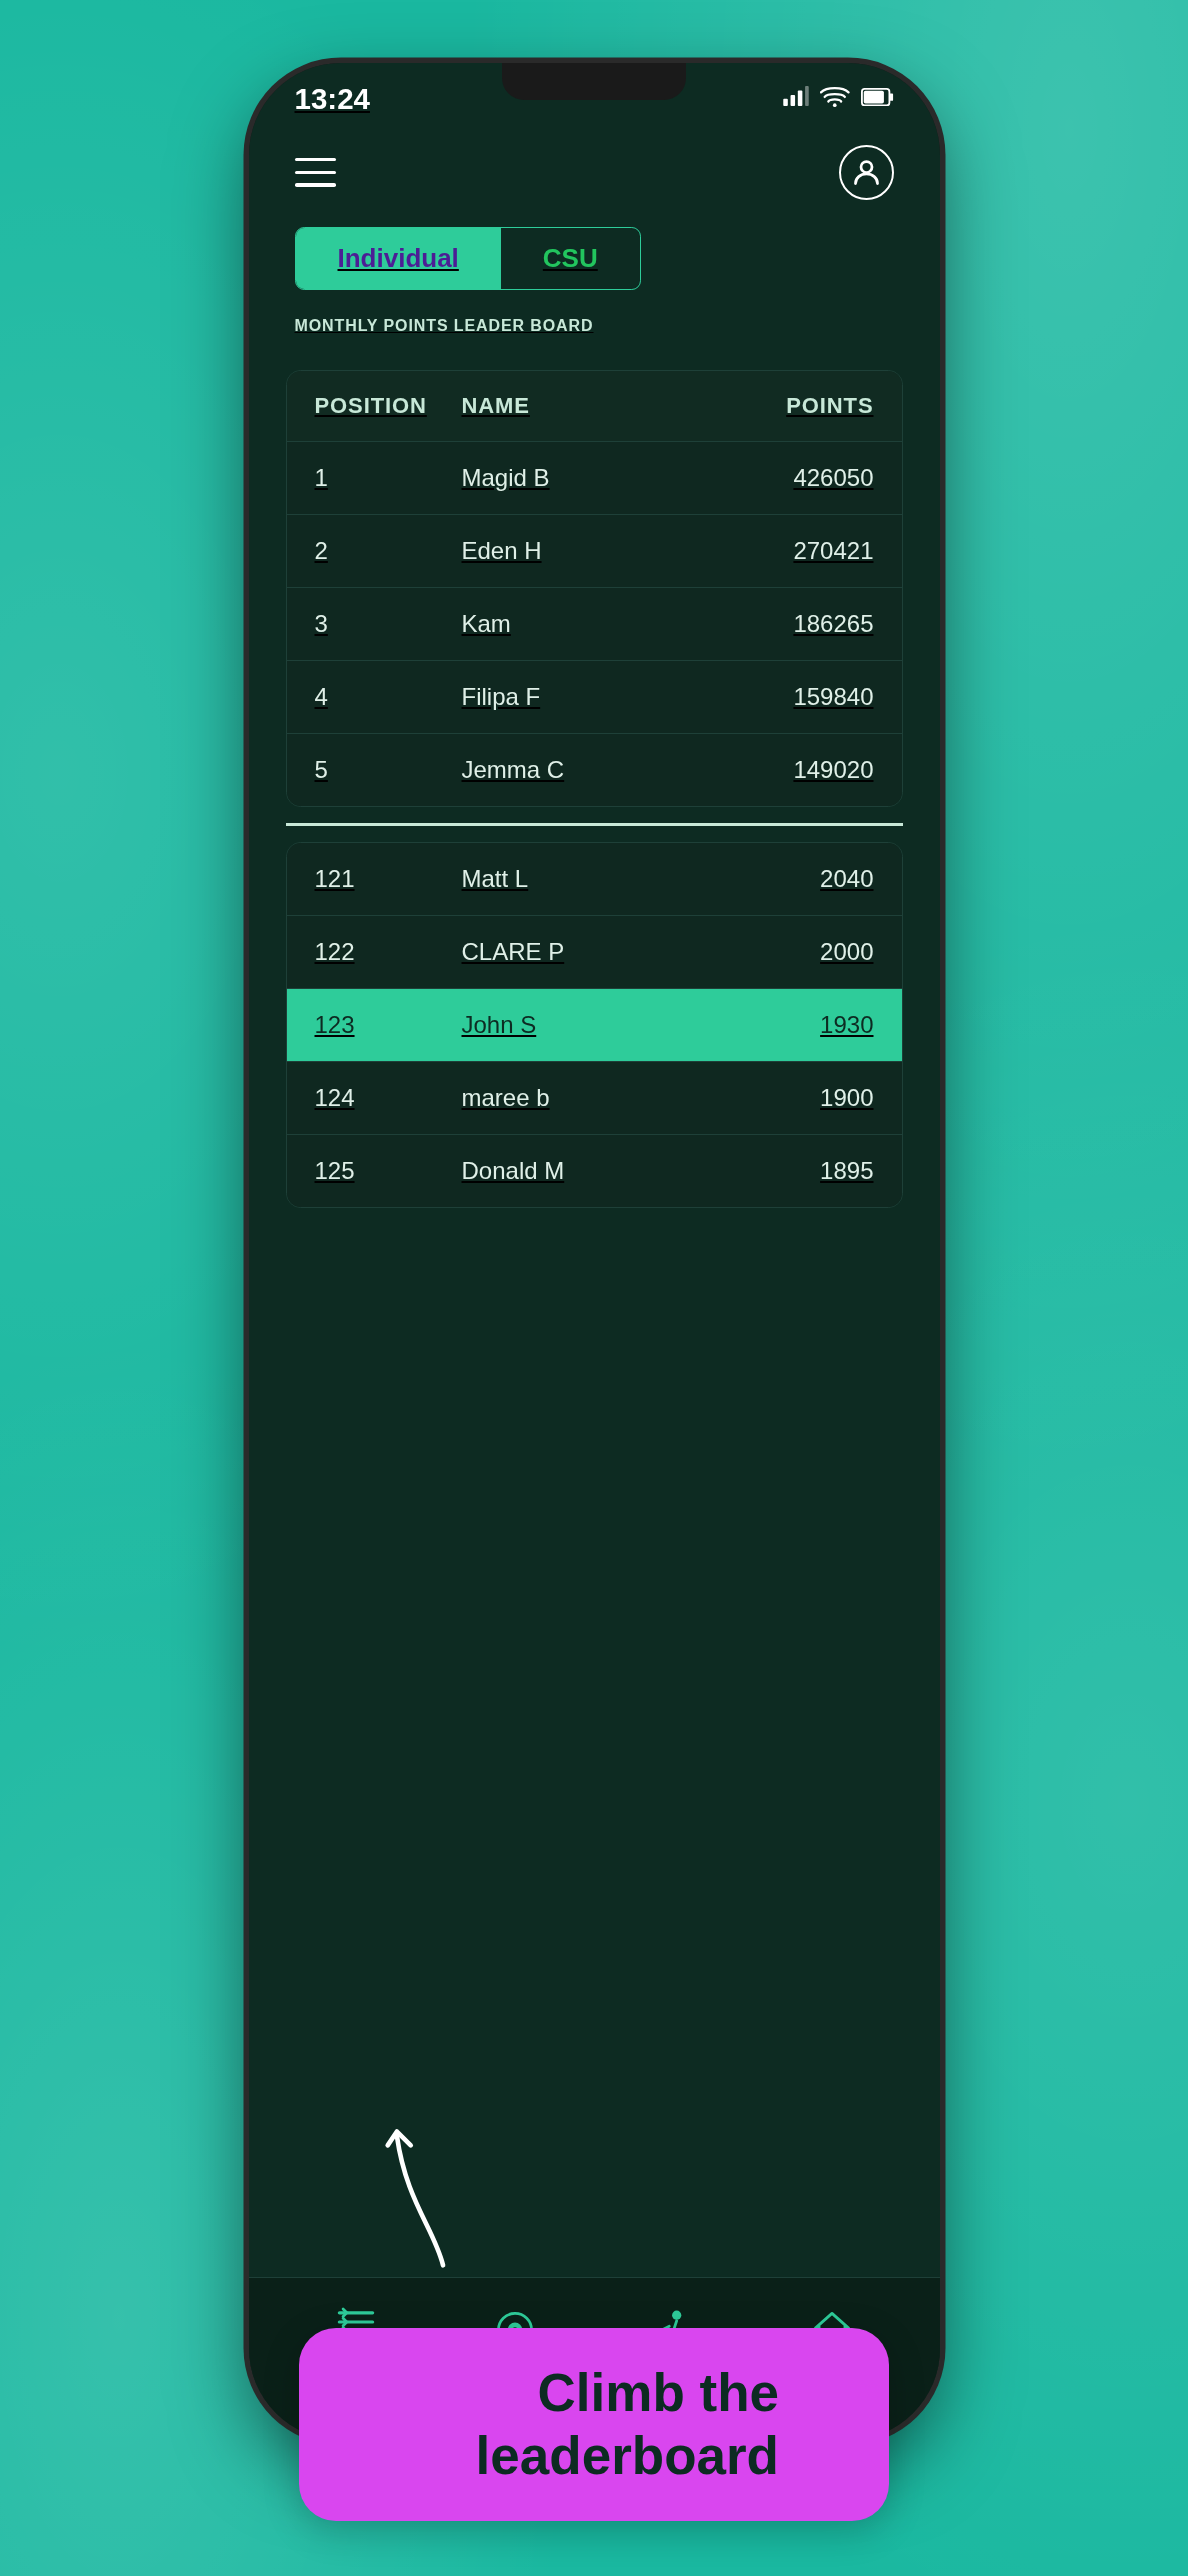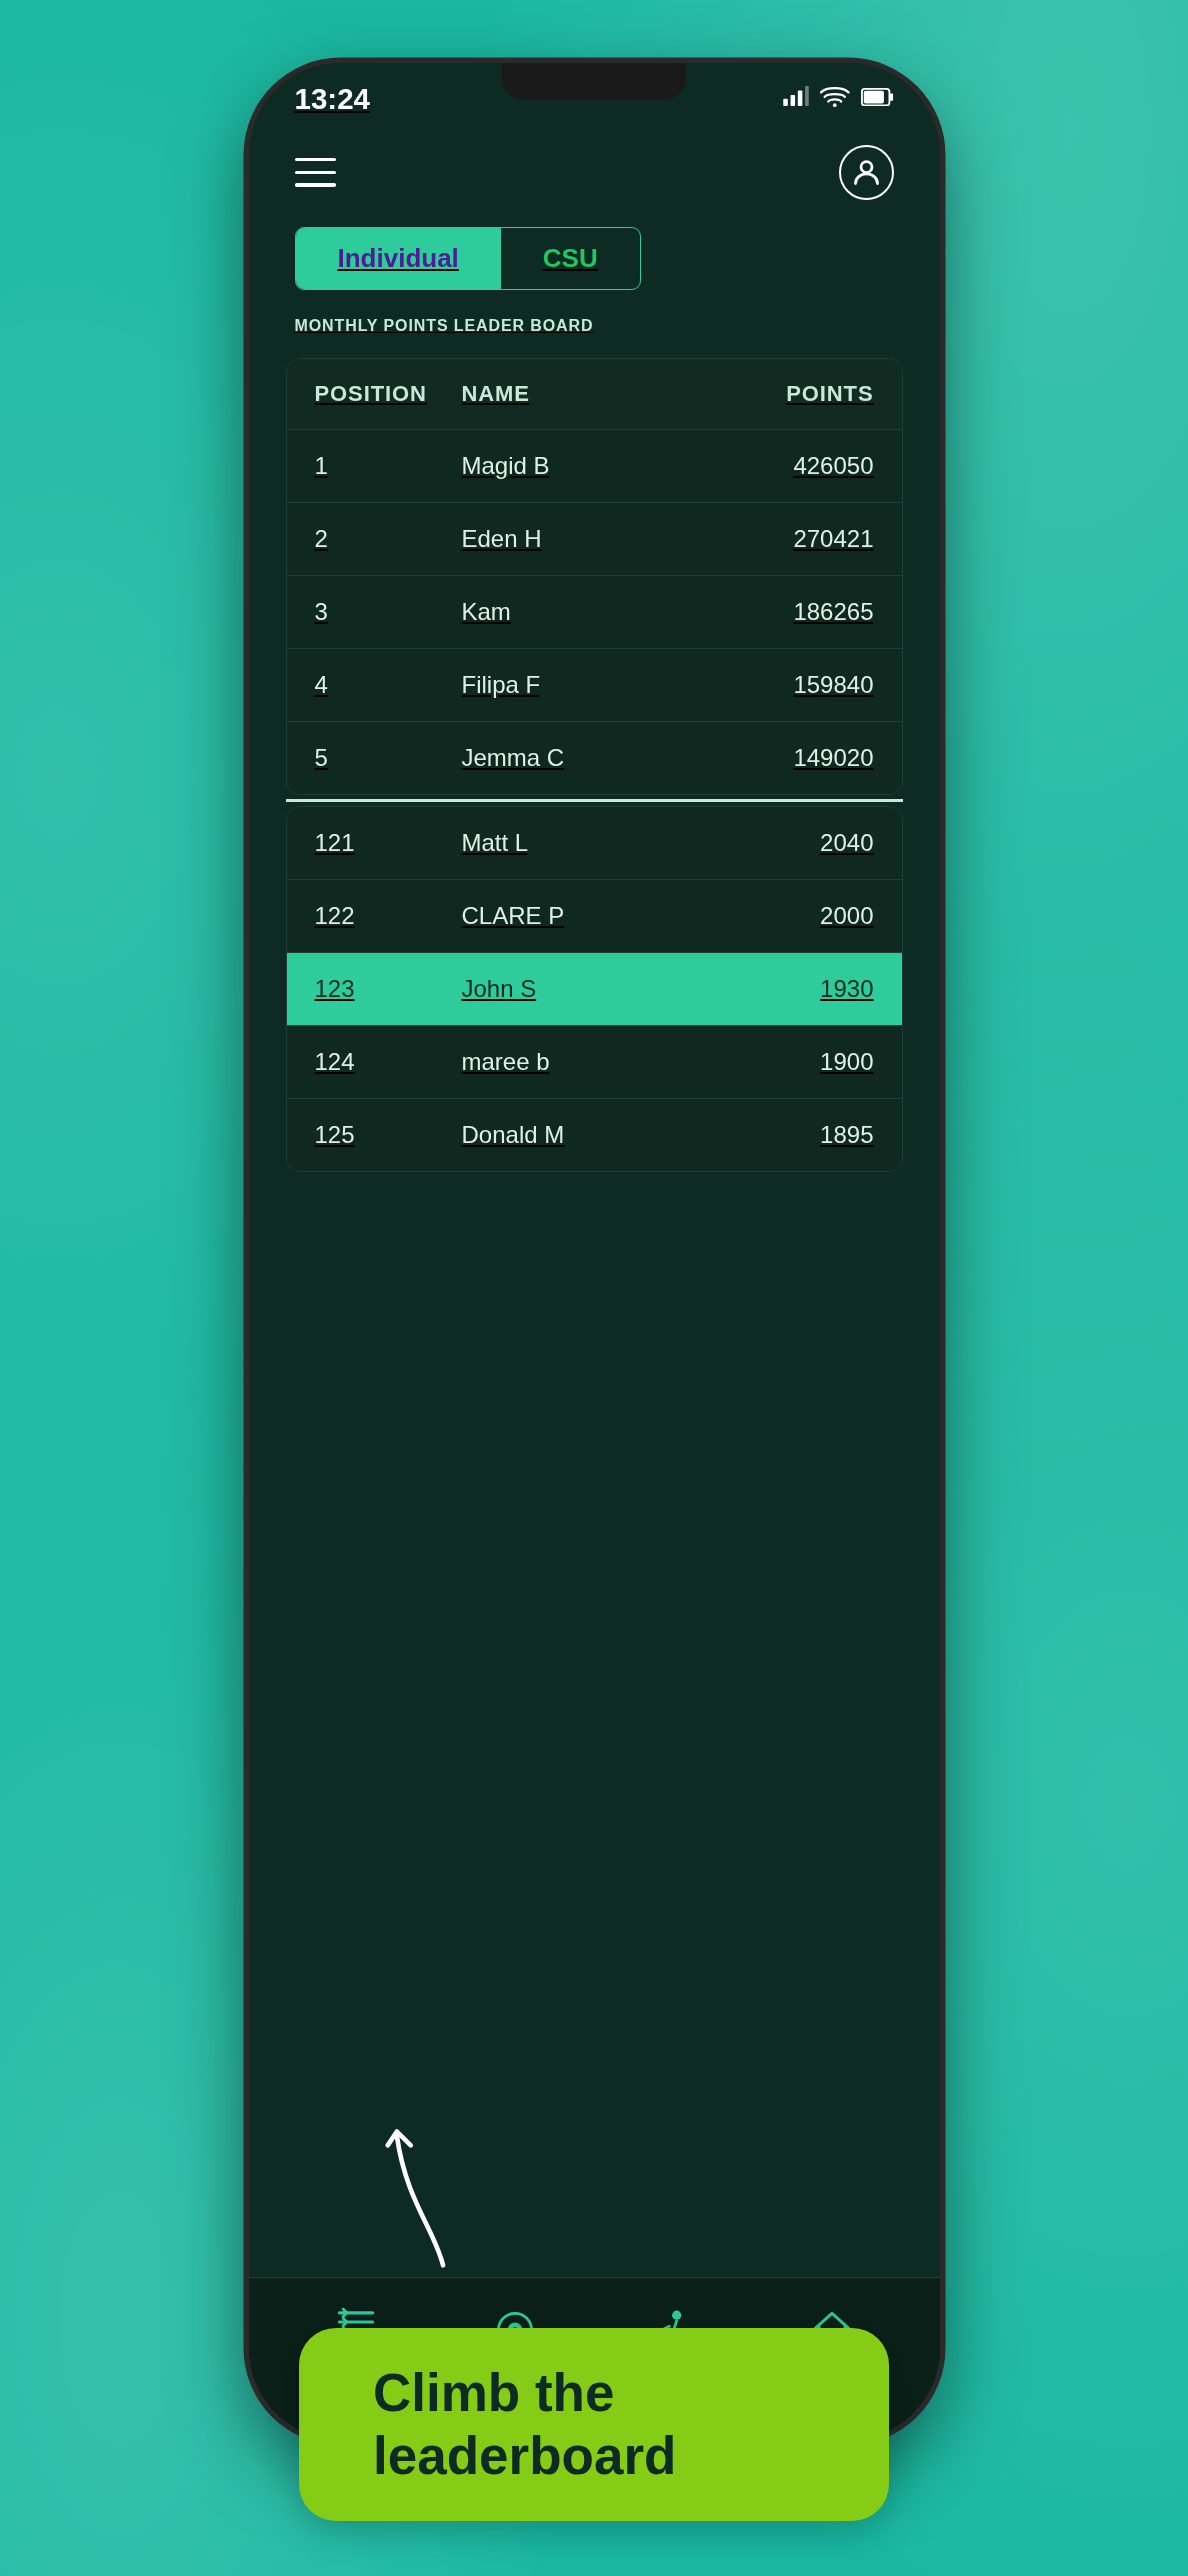--- a/index.html
+++ b/index.html
@@ -178,21 +178,21 @@
       color: #c8e8d8;
       font-size: 16px;
       font-weight: 600;
       letter-spacing: 0.9px;
       padding: 9.2px 46px 18.4px;
       text-transform: uppercase;
     }
 
     
     .leaderboard-table {
-      margin: 4px 37px;
+      margin: 16px 37px;
       border-radius: 14.7px;
       overflow: hidden;
       border: 0.9px solid #1e4038;
     }
 
     .table-header {
       display: grid;
       grid-template-columns: 147px 1fr 184px;
       background: #112b22;
       padding: 22px 28px;
@@ -306,24 +306,24 @@
       width: 120px;
       height: 184px;
     }
 
     
     .bottom-caption {
       position: absolute;
       bottom: 55px;
       left: 50%;
       transform: translateX(-50%);
-      background: #84cc16;
+      background: #d946ef;
       border-radius: 37px;
-      padding: 33px 74px;
-      text-align: left;
+      padding: 33px 110px;
+      text-align: right;
       min-width: 590px;
       box-shadow: 0 9.2px 37px rgba(0,0,0,0.2);
     }
 
     .caption-text {
       font-size: 53px;
       font-weight: 900;
       color: #0d2b22;
       line-height: 1.2;
     }

